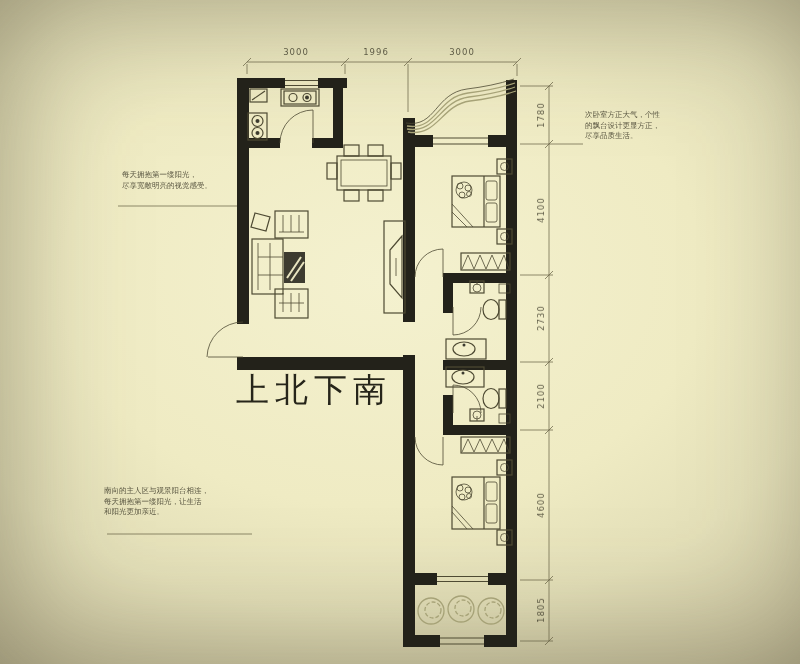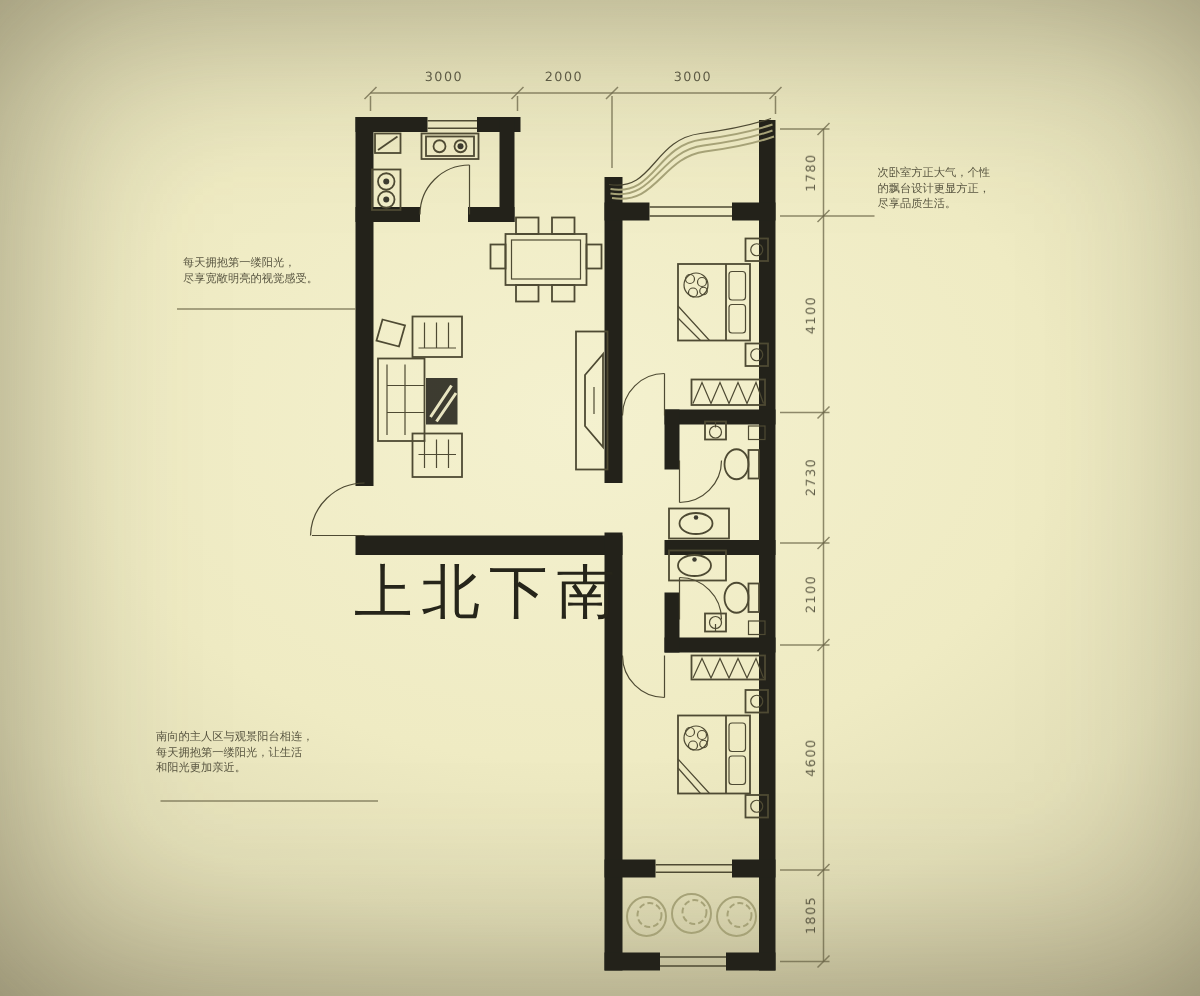--- a/index.html
+++ b/index.html
@@ -20,21 +20,21 @@
   .soft{stroke:var(--accent-light);stroke-width:1.3;fill:none;}
   .darkfill{fill:var(--wall);opacity:.88;}
   .lbl{position:absolute;color:var(--text);opacity:.8;filter:blur(.25px);}
   .dim-top{font-size:8.5px;letter-spacing:1px;width:44px;text-align:center;}
   .dim-right{font-size:8.5px;letter-spacing:1px;transform:translate(-50%,-50%) rotate(-90deg);white-space:nowrap;}
   .note{font-size:7.5px;line-height:10.5px;filter:blur(.35px);opacity:.85;}
   .note div{white-space:nowrap;}
   .title{
     position:absolute;left:236px;top:368px;width:172px;
     font-family:"DejaVu Serif","Liberation Serif",serif;
-    font-size:39px;letter-spacing:6px;color:#26251a;white-space:nowrap;
+    font-size:33px;letter-spacing:6px;color:#26251a;white-space:nowrap;
   }
 </style>
 </head>
 <body>
 
 <div class="stage">
 
   <svg width="800" height="664" viewBox="0 0 800 664">
 
     <g>
@@ -276,21 +276,21 @@
       <path class="dimln" d="M520,86 H553 M520,144 H583 M520,275 H553 M520,362 H553 M520,430 H553 M520,580 H553 M520,641 H553"></path>
     </g>
 
     <g>
       <line class="dimln" x1="118" y1="206" x2="237" y2="206"></line>
       <line class="dimln" x1="107" y1="534" x2="252" y2="534"></line>
     </g>
   </svg>
 
   <div class="lbl dim-top" style="left:274px;top:47px">3000</div>
-  <div class="lbl dim-top" style="left:354px;top:47px">2000</div>
+  <div class="lbl dim-top" style="left:354px;top:47px">1996</div>
   <div class="lbl dim-top" style="left:440px;top:47px">3000</div>
 
   <div class="lbl dim-right" style="left:541px;top:115px">1780</div>
   <div class="lbl dim-right" style="left:541px;top:210px">4100</div>
   <div class="lbl dim-right" style="left:541px;top:318px">2730</div>
   <div class="lbl dim-right" style="left:541px;top:396px">2100</div>
   <div class="lbl dim-right" style="left:541px;top:505px">4600</div>
   <div class="lbl dim-right" style="left:541px;top:610px">1805</div>
 
   <div class="lbl note" style="left:122px;top:170px;width:110px">

